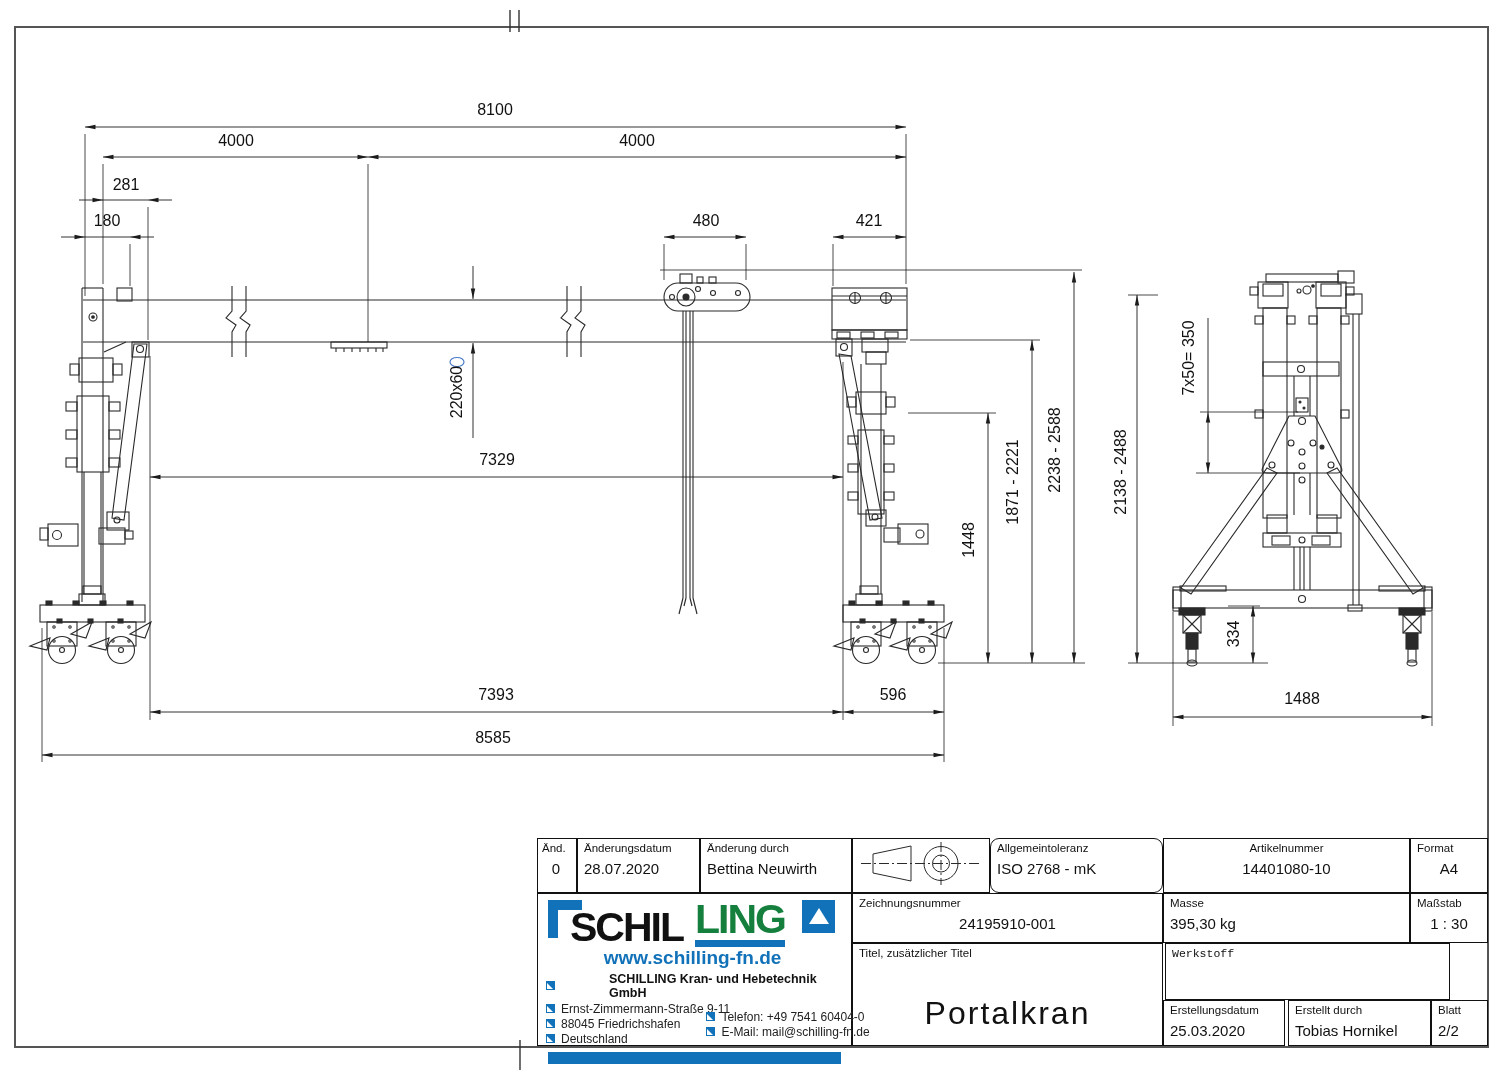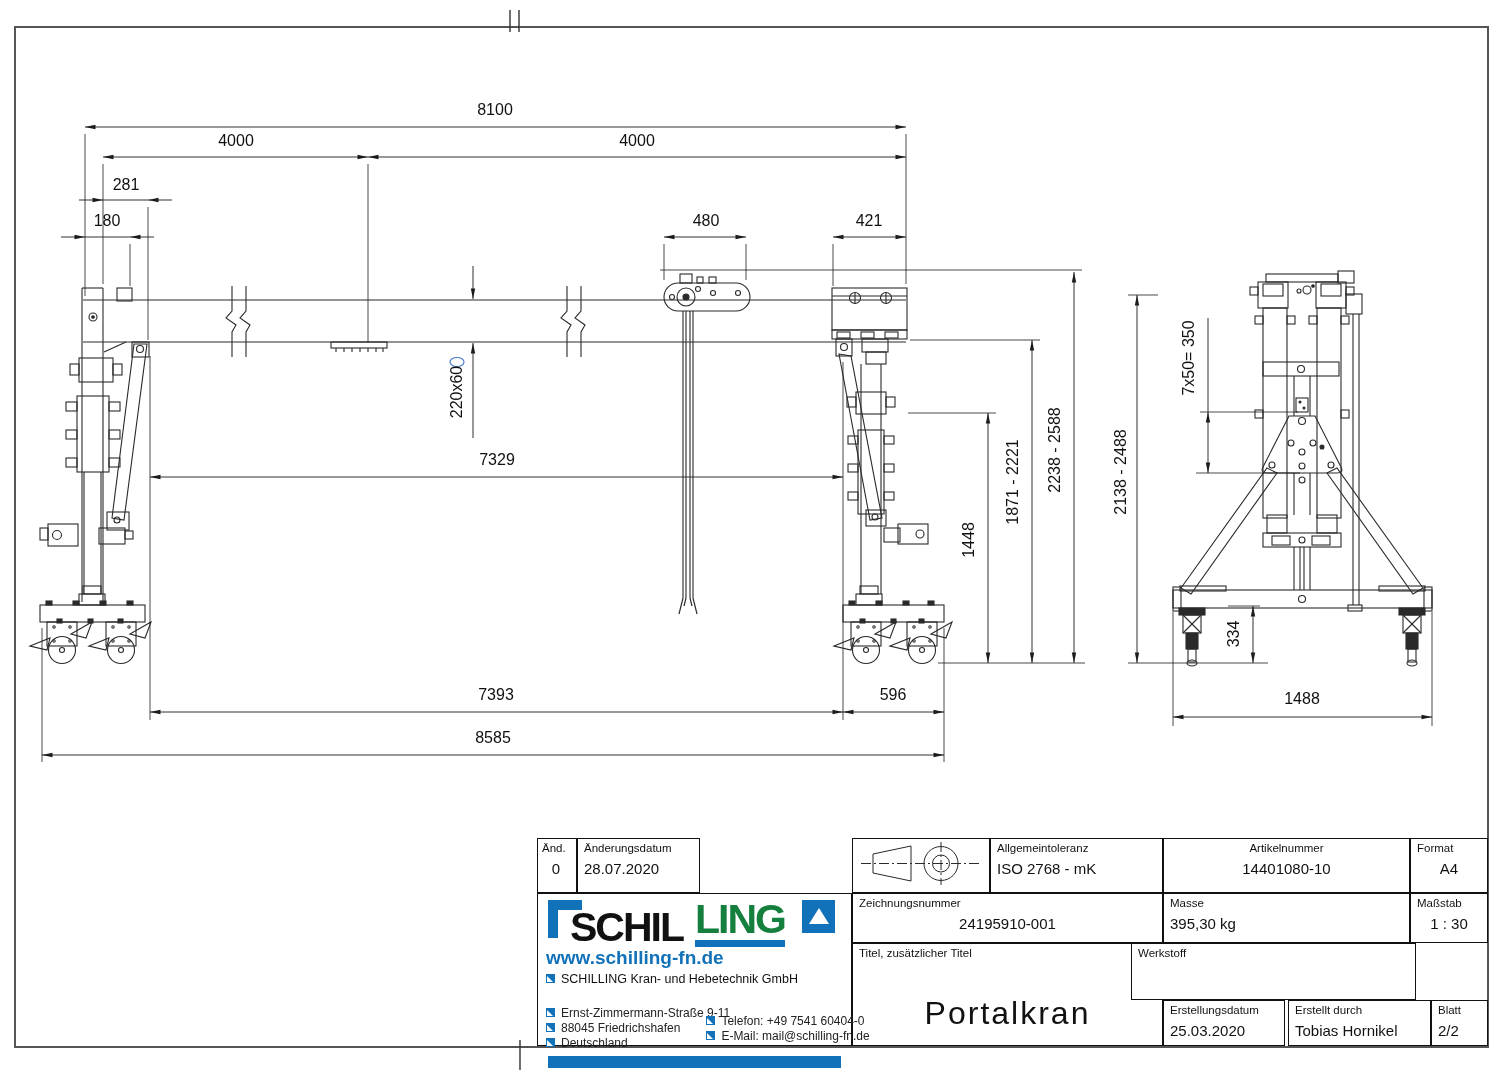--- a/index.html
+++ b/index.html
@@ -21,25 +21,25 @@
   .logo-row{display:flex;align-items:flex-start;height:50px;margin-left:2px;gap:12px;}
   .lg-bracket{width:34px;height:38px;border-top:10px solid var(--blue);border-left:10px solid var(--blue);
               box-sizing:border-box;margin-right:-24px;margin-top:2px;}
   .lg-schil{font-size:41px;font-weight:800;letter-spacing:-2px;line-height:1;margin-top:9px;color:#111;}
   .lg-ling{font-size:41px;font-weight:800;letter-spacing:-2px;line-height:1;margin-top:1px;color:#15803d;
            border-bottom:7px solid var(--blue);}
   .lg-tri{width:33px;height:33px;background:var(--blue);margin-left:5px;margin-top:2px;position:relative;}
   .lg-tri::after{content:"";position:absolute;left:7px;top:8px;width:0;height:0;
                  border-left:10px solid transparent;border-right:10px solid transparent;
                  border-bottom:16px solid #fff;}
-  .lg-web{text-align:left;font-weight:bold;font-size:19px;color:var(--blue);margin:0 4px 3px 0;line-height:1.1;}
+  .lg-web{text-align:center;font-weight:bold;font-size:19px;color:var(--blue);margin:0 4px 3px 0;line-height:1.1;}
   .bt{display:inline-block;width:9px;height:9px;background:var(--blue);margin-right:6px;position:relative;flex:none;}
   .bt::after{content:"";position:absolute;left:1px;bottom:1px;width:0;height:0;
              border-bottom:6px solid #fff;border-right:6px solid transparent;}
-  .lg-name{display:flex;align-items:center;font-size:12.5px;font-weight:normal;color:#111;margin-bottom:19px;}
+  .lg-name{display:flex;align-items:center;font-size:12.5px;font-weight:bold;color:#111;margin-bottom:1px;gap:48px;}
   .lg-cols{display:flex;}
   .lg-col-l{width:54%;}
   .lg-col-r{width:46%;padding-top:8px;}
   .addr-line{display:flex;align-items:center;font-size:12px;color:#222;margin:1px 0;white-space:nowrap;}
   .lg-bar{height:12px;background:var(--blue);margin:5px 2px 0 2px;}
 </style>
 </head>
 <body>
 
 <div class="stage" style="--blue:#1272b9;">
@@ -423,32 +423,36 @@
 <div class="tblock">
 
   <div class="cell" style="left:0;top:0;width:40px;height:55px;padding-left:4px;">
     <span class="lbl">Änd.</span>
     <span class="val center">0</span>
   </div>
   <div class="cell" style="left:40px;top:0;width:123px;height:55px;">
     <span class="lbl">Änderungsdatum</span>
     <span class="val">28.07.2020</span>
   </div>
+  <div class="cell" style="left:163px;top:0;width:152px;height:55px;">
+    <span class="lbl">Änderung durch</span>
+    <span class="val">Bettina Neuwirth</span>
+  </div>
   <div class="cell" style="left:315px;top:0;width:138px;height:55px;padding:2px;">
     <svg width="134" height="49" viewBox="0 0 134 49">
       <g stroke="#2a2a2a" fill="none" stroke-width="1">
         <path d="M20,15 L58,7 L58,42 L20,34 Z"></path>
         <circle cx="88" cy="24.5" r="17"></circle>
         <circle cx="88" cy="24.5" r="8.5"></circle>
         <path d="M8,24.5 H128" stroke-dasharray="10 3 2 3"></path>
         <path d="M88,3 V46" stroke-dasharray="10 3 2 3"></path>
       </g>
     </svg>
   </div>
-  <div class="cell" style="left:453px;top:0;width:173px;height:55px;">
+  <div class="cell" style="left:453px;top:0;width:173px;height:55px;border-radius:9px;">
     <span class="lbl">Allgemeintoleranz</span>
     <span class="val">ISO 2768 - mK</span>
   </div>
   <div class="cell" style="left:626px;top:0;width:247px;height:55px;text-align:center;">
     <span class="lbl">Artikelnummer</span>
     <span class="val">14401080-10</span>
   </div>
   <div class="cell" style="left:873px;top:0;width:78px;height:55px;">
     <span class="lbl">Format</span>
     <span class="val center">A4</span>
@@ -464,21 +468,21 @@
   </div>
   <div class="cell" style="left:873px;top:55px;width:78px;height:50px;">
     <span class="lbl">Maßstab</span>
     <span class="val center">1 : 30</span>
   </div>
 
   <div class="cell" style="left:315px;top:105px;width:311px;height:103px;">
     <span class="lbl">Titel, zusätzlicher Titel</span>
     <span class="val big-title">Portalkran</span>
   </div>
-  <div class="cell" style="left:594px;top:105px;width:285px;height:57px;">
+  <div class="cell" style="left:628px;top:105px;width:285px;height:57px;font-family:Liberation Mono, monospace;">
     <span class="lbl">Werkstoff</span>
     <span class="val"></span>
   </div>
   <div class="cell" style="left:626px;top:162px;width:122px;height:46px;">
     <span class="lbl">Erstellungsdatum</span>
     <span class="val">25.03.2020</span>
   </div>
   <div class="cell" style="left:751px;top:162px;width:143px;height:46px;">
     <span class="lbl">Erstellt durch</span>
     <span class="val">Tobias Hornikel</span>

